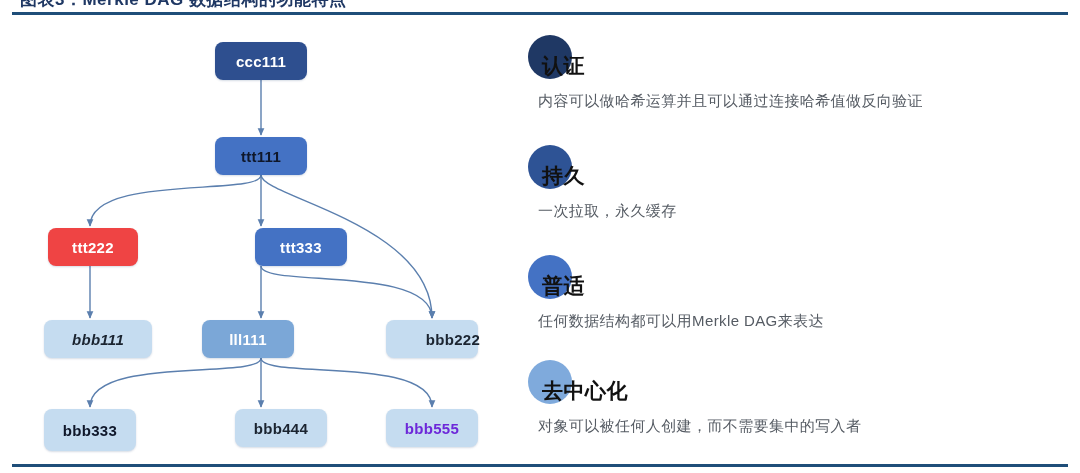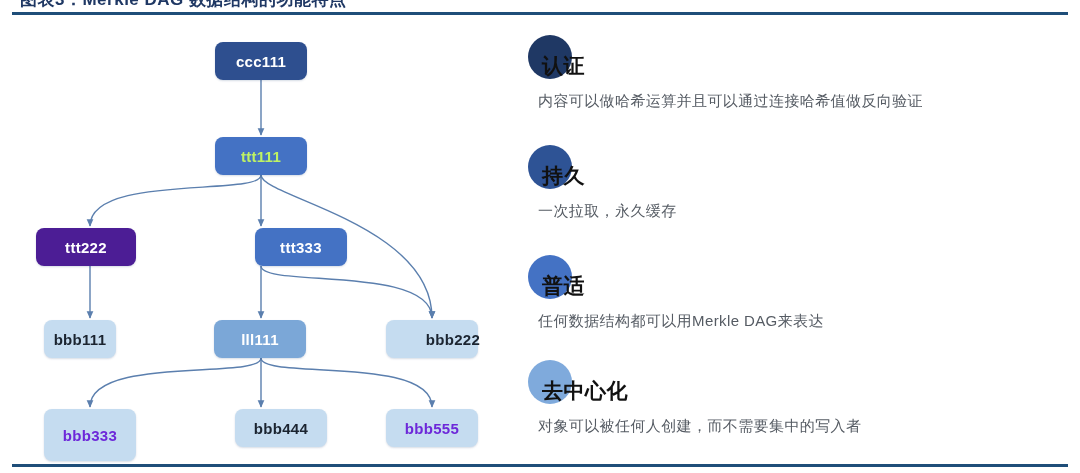--- a/index.html
+++ b/index.html
@@ -151,39 +151,39 @@
           <path d="M 261 249 L 261 301" fill="none" stroke="#5B7FAE" stroke-width="1.4" marker-end="url(#arrow)"></path>
           <path d="M 261 249 C 261 271 432 247.60000000000002 432 301" fill="none" stroke="#5B7FAE" stroke-width="1.4" marker-end="url(#arrow)"></path>
           <path d="M 261 341 C 261 363 90 337.95 90 390" fill="none" stroke="#5B7FAE" stroke-width="1.4" marker-end="url(#arrow)"></path>
           <path d="M 261 341 L 261 390" fill="none" stroke="#5B7FAE" stroke-width="1.4" marker-end="url(#arrow)"></path>
           <path d="M 261 341 C 261 363 432 337.95 432 390" fill="none" stroke="#5B7FAE" stroke-width="1.4" marker-end="url(#arrow)"></path>
         </svg>
       <div id="nodes-layer">
           <div class="node" style="left: 215px; top: 25px; width: 92px; height: 38px; background: rgb(46, 79, 143); color: rgb(255, 255, 255);">
             <span>ccc111</span>
           </div>
-          <div class="node" style="left: 215px; top: 120px; width: 92px; height: 38px; background: rgb(68, 114, 196); color: #bef264;">
+          <div class="node" style="left: 215px; top: 120px; width: 92px; height: 38px; background: rgb(68, 114, 196); color: #0f172a;">
             <span>ttt111</span>
           </div>
-          <div class="node" style="left: 36px; top: 211px; width: 100px; height: 38px; background: #4c1d95; color: rgb(255, 255, 255);">
+          <div class="node" style="left: 48px; top: 211px; width: 90px; height: 38px; background: #ef4444; color: rgb(255, 255, 255);">
             <span>ttt222</span>
           </div>
           <div class="node" style="left: 215px; top: 211px; width: 92px; height: 38px; background: rgb(68, 114, 196); color: rgb(255, 255, 255); margin-left: 40px;">
             <span>ttt333</span>
           </div>
-          <div class="node" style="left: 44px; top: 303px; width: 72px; height: 38px; background: rgb(197, 220, 240); color: rgb(27, 36, 48);">
+          <div class="node" style="left: 44px; top: 303px; width: 108px; height: 38px; background: rgb(197, 220, 240); color: rgb(27, 36, 48); font-style: italic;">
             <span>bbb111</span>
           </div>
-          <div class="node" style="left: 214px; top: 303px; width: 92px; height: 38px; background: rgb(123, 167, 215); color: rgb(255, 255, 255);">
+          <div class="node" style="left: 202px; top: 303px; width: 92px; height: 38px; background: rgb(123, 167, 215); color: rgb(255, 255, 255);">
             <span>lll111</span>
           </div>
           <div class="node" style="left: 386px; top: 303px; width: 92px; height: 38px; background: rgb(197, 220, 240); color: rgb(27, 36, 48); padding-left: 42px;">
             <span>bbb222</span>
           </div>
-          <div class="node" style="left: 44px; top: 392px; width: 92px; height: 52px; background: rgb(197, 220, 240); color: #6d28d9;">
+          <div class="node" style="left: 44px; top: 392px; width: 92px; height: 42px; background: rgb(197, 220, 240); color: #0f172a;">
             <span>bbb333</span>
           </div>
           <div class="node" style="left: 215px; top: 392px; width: 92px; height: 38px; background: rgb(197, 220, 240); color: rgb(27, 36, 48); margin-left: 20px;">
             <span>bbb444</span>
           </div>
           <div class="node" style="left: 386px; top: 392px; width: 92px; height: 38px; background: rgb(197, 220, 240); color: #6d28d9;">
             <span>bbb555</span>
           </div>
         </div>
     </div>

